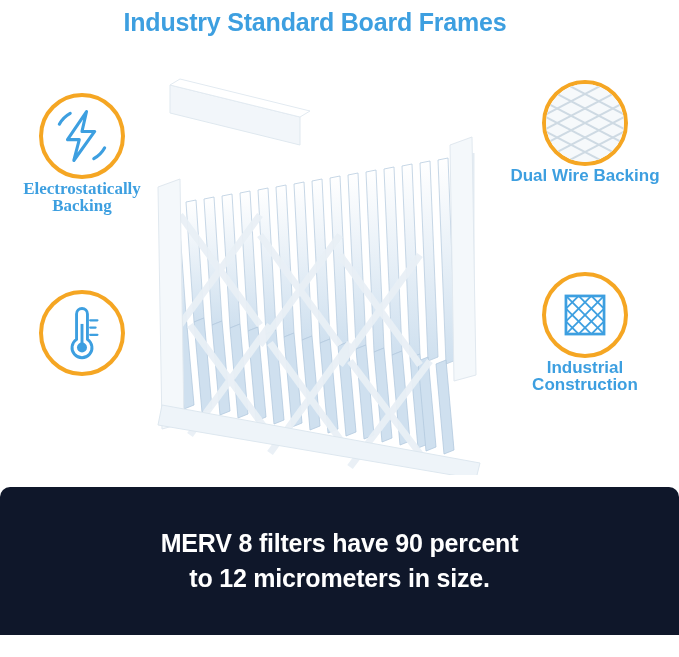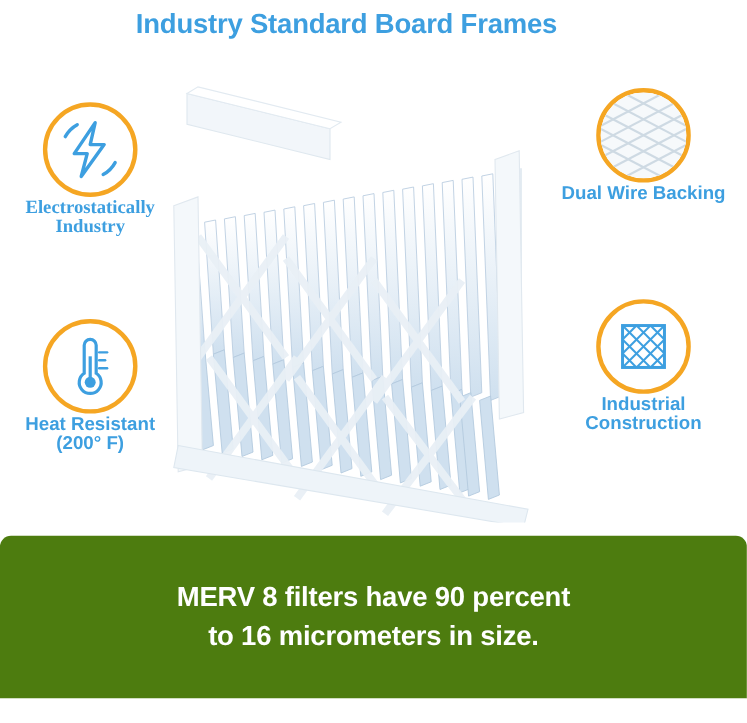--- a/index.html
+++ b/index.html
@@ -77,21 +77,21 @@
     height: 400px;
   }
 
   
   .banner {
     position: absolute;
     left: 0;
     top: 487px;
     width: 679px;
     height: 148px;
-    background: #4d7c0f;
+    background: #0f172a;
     border-radius: 10px 10px 0 0;
     color: #ffffff;
     display: flex;
     align-items: center;
     justify-content: center;
   }
   .banner-text {
     width: 620px;
     text-align: center;
     font-size: 25px;
@@ -197,40 +197,36 @@
   <div class="feature f-left1">
     <div class="ring">
       <svg class="icon-svg" viewBox="0 0 86 86" xmlns="http://www.w3.org/2000/svg">
         <polygon points="48,16 27,47 40,47 34,70 57,38 43,38" fill="none" stroke="#3d9fe0" stroke-width="3.4" stroke-linejoin="round"></polygon>
         <path d="M18,30 A30,30 0 0,1 30,18" fill="none" stroke="#3d9fe0" stroke-width="3.4" stroke-linecap="round"></path>
         <path d="M68,56 A30,30 0 0,1 56,68" fill="none" stroke="#3d9fe0" stroke-width="3.4" stroke-linecap="round"></path>
       </svg>
     </div>
     <div class="label">
       <span>Electrostatically</span><br>
-      <span>Industry</span>
+      <span>Backing</span>
     </div>
   </div>
 
   <div class="feature f-left2">
     <div class="ring">
       <svg class="icon-svg" viewBox="0 0 86 86" xmlns="http://www.w3.org/2000/svg">
         <path d="M37,22 a6,6 0 0 1 12,0 v28 a11,11 0 1 1 -12,0 z" fill="none" stroke="#3d9fe0" stroke-width="3.2"></path>
         <circle cx="43" cy="59" r="5.5" fill="#3d9fe0"></circle>
         <rect x="41.4" y="33" width="3.2" height="23" fill="#3d9fe0"></rect>
         <g stroke="#3d9fe0" stroke-width="2.4" stroke-linecap="round">
           <line x1="52" y1="29" x2="60" y2="29"></line>
           <line x1="52" y1="37" x2="58" y2="37"></line>
           <line x1="52" y1="45" x2="60" y2="45"></line>
         </g>
       </svg>
-    </div>
-    <div class="label">
-      <span>Heat Resistant</span><br>
-      <span>(200° F)</span>
     </div>
   </div>
 
   <div class="feature f-right1">
     <div class="ring">
       <svg class="icon-svg" viewBox="0 0 86 86" xmlns="http://www.w3.org/2000/svg">
         <rect x="0" y="0" width="86" height="86" fill="#f6f9fb"></rect>
         <g stroke="#ccd8e2" stroke-width="2.2" fill="none" opacity="0.95">
           <path d="M-20,10 L106,76"></path>
             <path d="M-20,26 L106,92"></path>
@@ -270,18 +266,18 @@
     </div>
     <div class="label">
       <span>Industrial</span><br>
       <span>Construction</span>
     </div>
   </div>
 
   <div class="banner">
     <div class="banner-text">
       <span class="banner-line">MERV 8 filters have 90 percent</span>
-      <span class="banner-line">to 16 micrometers in size.</span>
+      <span class="banner-line">to 12 micrometers in size.</span>
     </div>
   </div>
 
   <div class="footer-space"></div>
 </div>
 
 </body></html>

